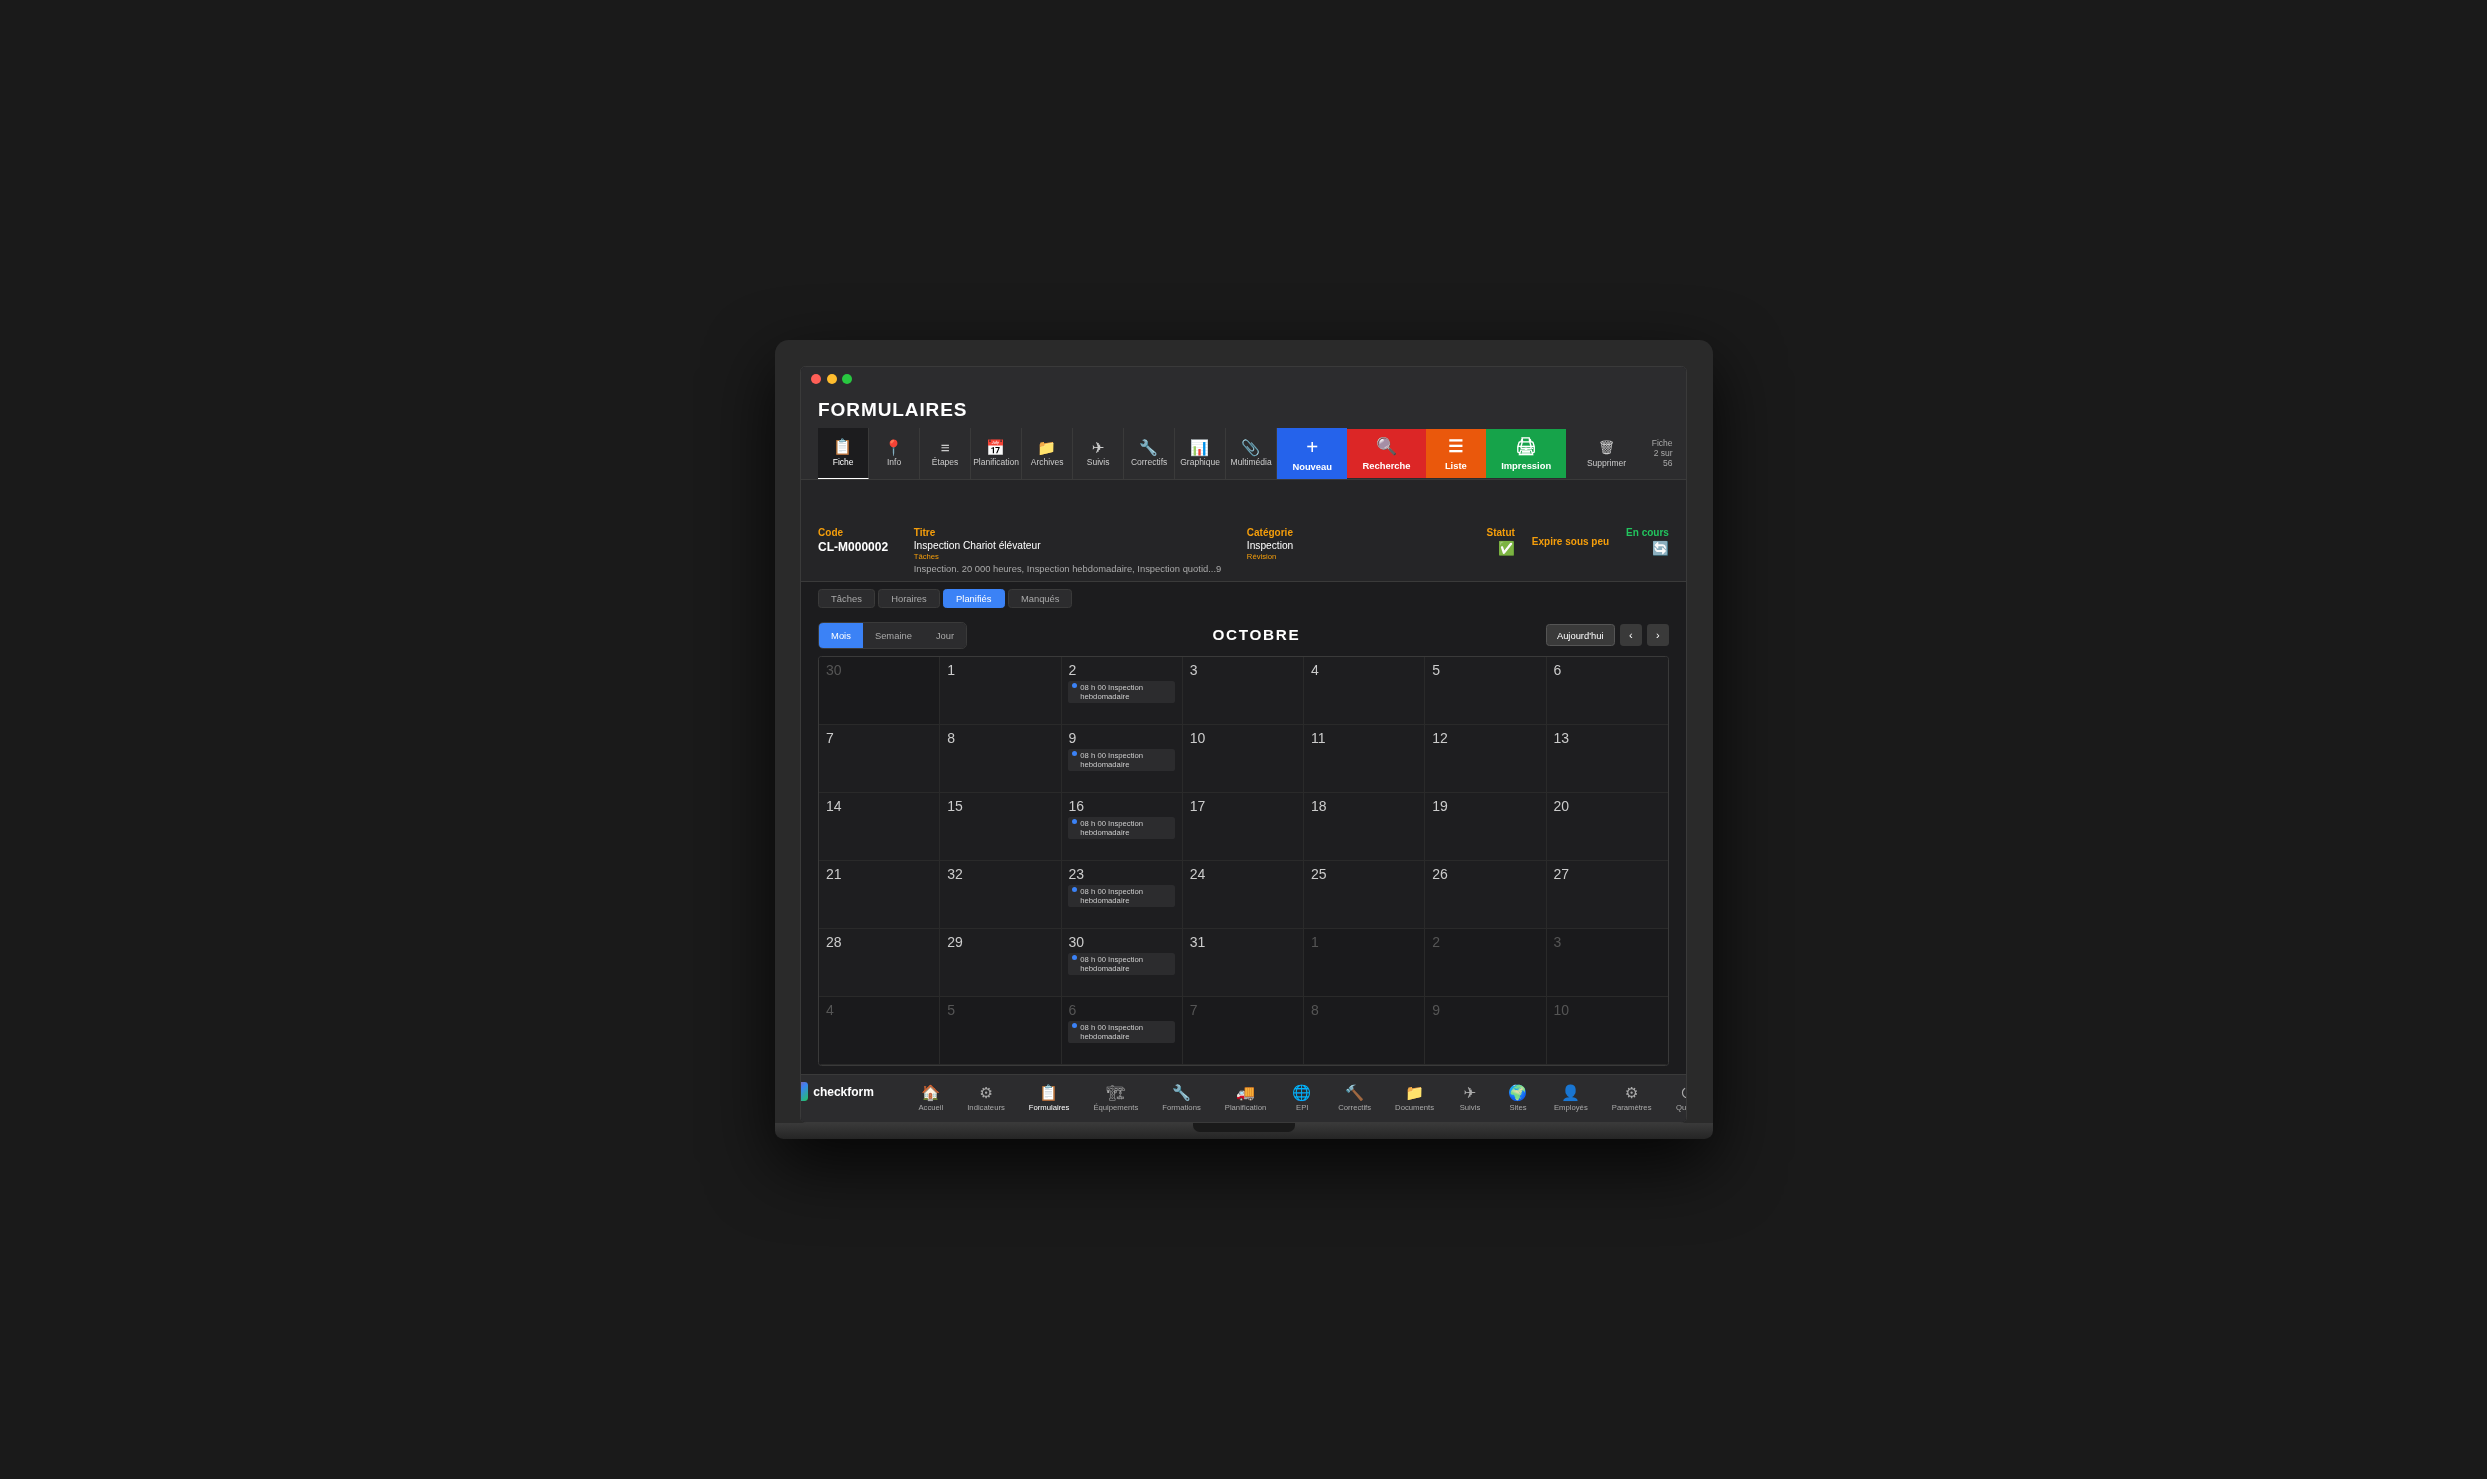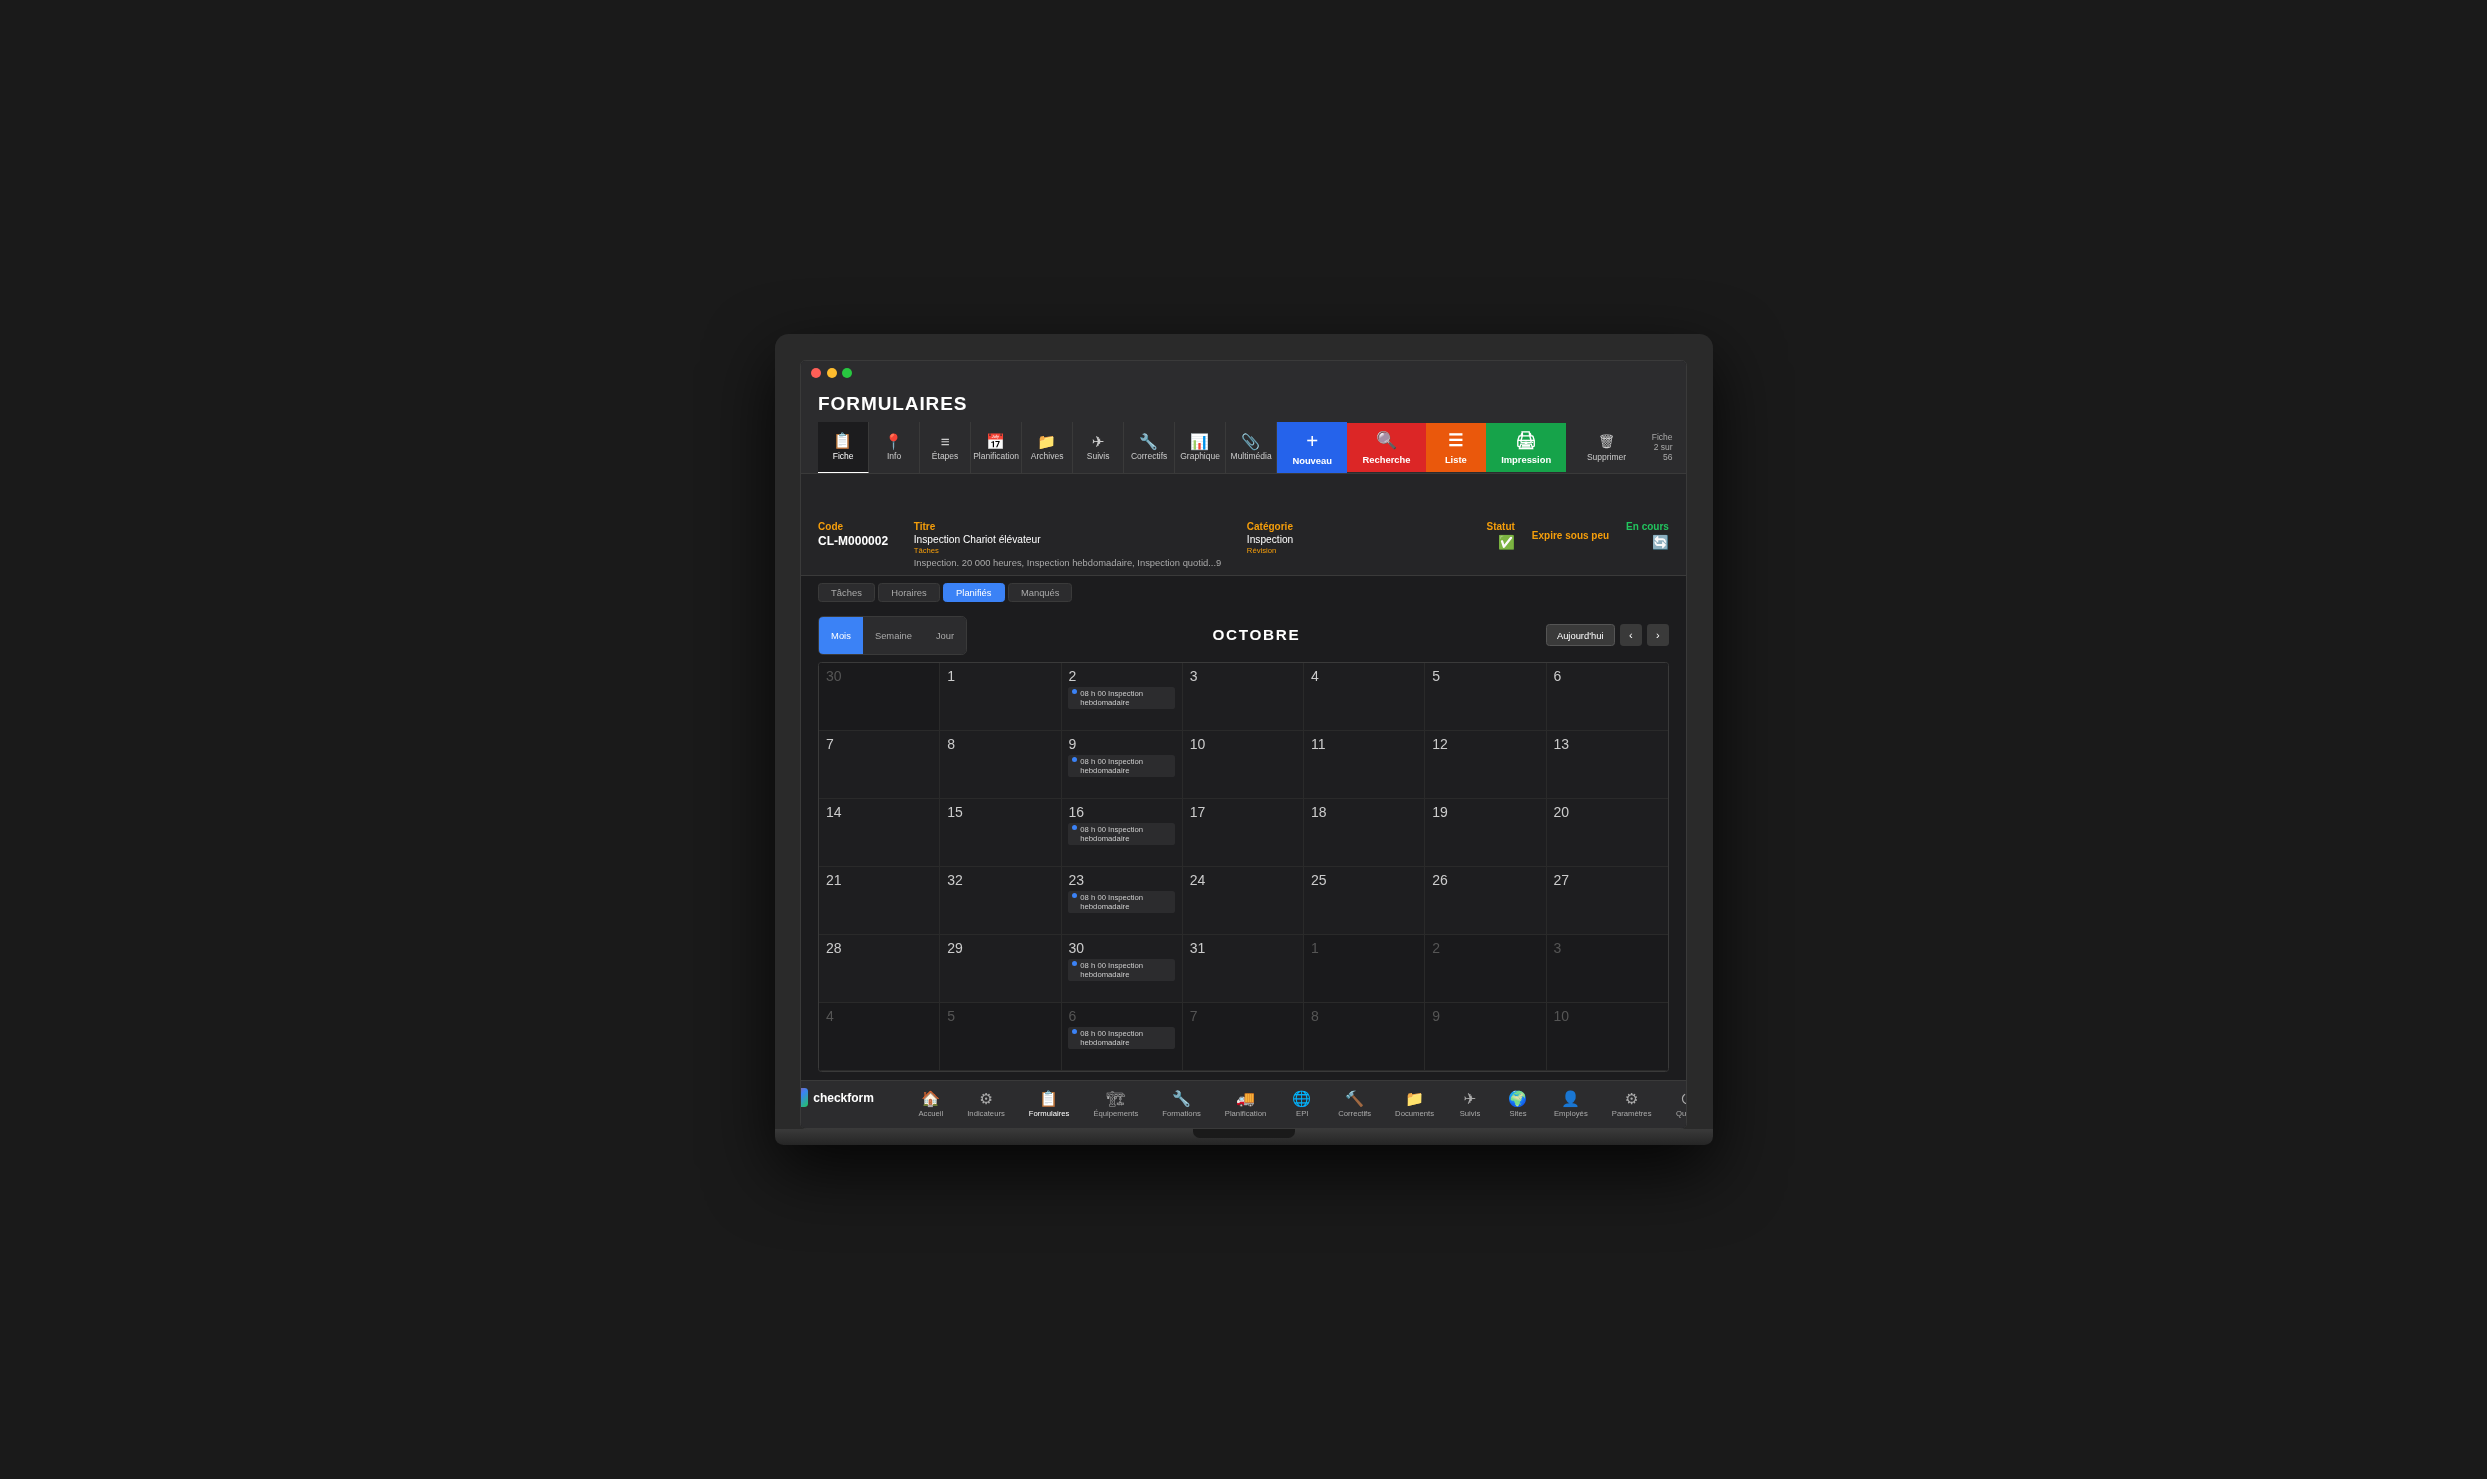--- a/index.html
+++ b/index.html
@@ -194,21 +194,21 @@
       background: #1c1c1e;
     }
     .view-btns {
       display: flex;
       gap: 0;
       border-radius: 5.1px;
       overflow: hidden;
       border: 0.9px solid #3a3a3a;
     }
     .view-btn {
-      padding: 13px 12px;
+      padding: 7px 12px;
       font-size: 9.4px;
       cursor: pointer;
       color: #aaa;
       background: #2c2c2e;
     }
     .view-btn.active {
       background: #3b82f6;
       color: #fff;
     }
     .cal-month-title {

